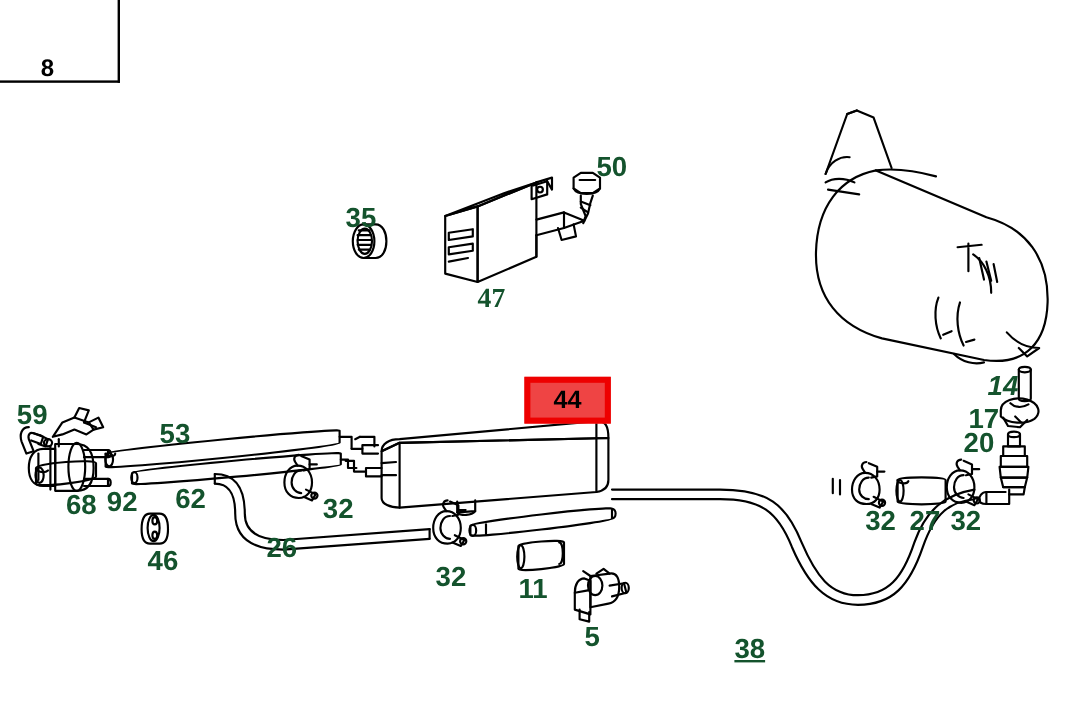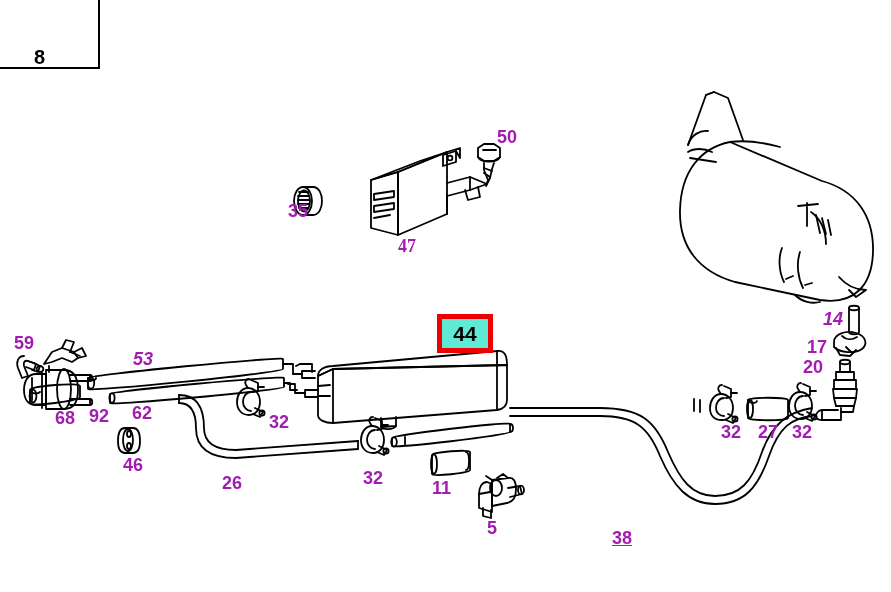--- a/index.html
+++ b/index.html
@@ -18,44 +18,44 @@
   #diagram-svg {
     position: absolute;
     left: 0;
     top: 0;
     width: 891px;
     height: 592px;
   }
   .part-label {
     position: absolute;
     font-family: "Liberation Sans", sans-serif;
-    font-size: 18px;
+    font-size: 23px;
     font-weight: bold;
-    color: #a21caf;
+    color: #14532d;
     line-height: 1;
     white-space: nowrap;
     letter-spacing: 0px;
   }
   .inset-label {
     position: absolute;
     font-family: "Liberation Sans", sans-serif;
     font-size: 20px;
     font-weight: bold;
     color: #000000;
     line-height: 1;
     white-space: nowrap;
   }
   #highlight-box {
     position: absolute;
     left: 437px;
     top: 314px;
-    width: 56px;
+    width: 72px;
     height: 39px;
     border: 5px solid #ee0000;
-    background: #5eead4;
+    background: #ef4444;
     box-sizing: border-box;
   }
   #highlight-box .hl-text {
     position: absolute;
     left: 0;
     top: 0;
     width: 100%;
     height: 100%;
     display: flex;
     align-items: center;
@@ -362,27 +362,27 @@
   <div id="inset-box"></div>
   <div class="inset-label" style="left:34px; top:47px;">8</div>
 
   <div id="highlight-box">
     <span class="hl-text">44</span>
   </div>
 
   <div class="part-label" style="left:14px;  top:334px;">59</div>
   <div class="part-label" style="left:55px;  top:409px;">68</div>
   <div class="part-label" style="left:89px;  top:407px;">92</div>
-  <div class="part-label" style="left:133px; top:350px;font-style:italic;">53</div>
-  <div class="part-label" style="left:132px; top:404px;">62</div>
+  <div class="part-label" style="left:133px; top:350px;">53</div>
+  <div class="part-label" style="left:146px; top:404px;">62</div>
   <div class="part-label" style="left:123px; top:456px;">46</div>
-  <div class="part-label" style="left:222px; top:474px;">26</div>
+  <div class="part-label" style="left:222px; top:445px;">26</div>
   <div class="part-label" style="left:269px; top:413px;">32</div>
   <div class="part-label" style="left:363px; top:469px;">32</div>
-  <div class="part-label" style="left:288px; top:170px;margin-top:32px;">35</div>
+  <div class="part-label" style="left:288px; top:170px;">35</div>
   <div class="part-label" style="left:398px; top:237px;font-family:Liberation Serif, serif;">47</div>
   <div class="part-label" style="left:497px; top:128px;">50</div>
   <div class="part-label" style="left:432px; top:479px;">11</div>
   <div class="part-label" style="left:487px; top:519px;">5</div>
   <div class="part-label" style="left:612px; top:529px;text-decoration:underline;">38</div>
   <div class="part-label" style="left:721px; top:423px;">32</div>
   <div class="part-label" style="left:758px; top:423px;">27</div>
   <div class="part-label" style="left:792px; top:423px;">32</div>
   <div class="part-label" style="left:823px; top:310px;font-style:italic;">14</div>
   <div class="part-label" style="left:807px; top:338px;">17</div>

